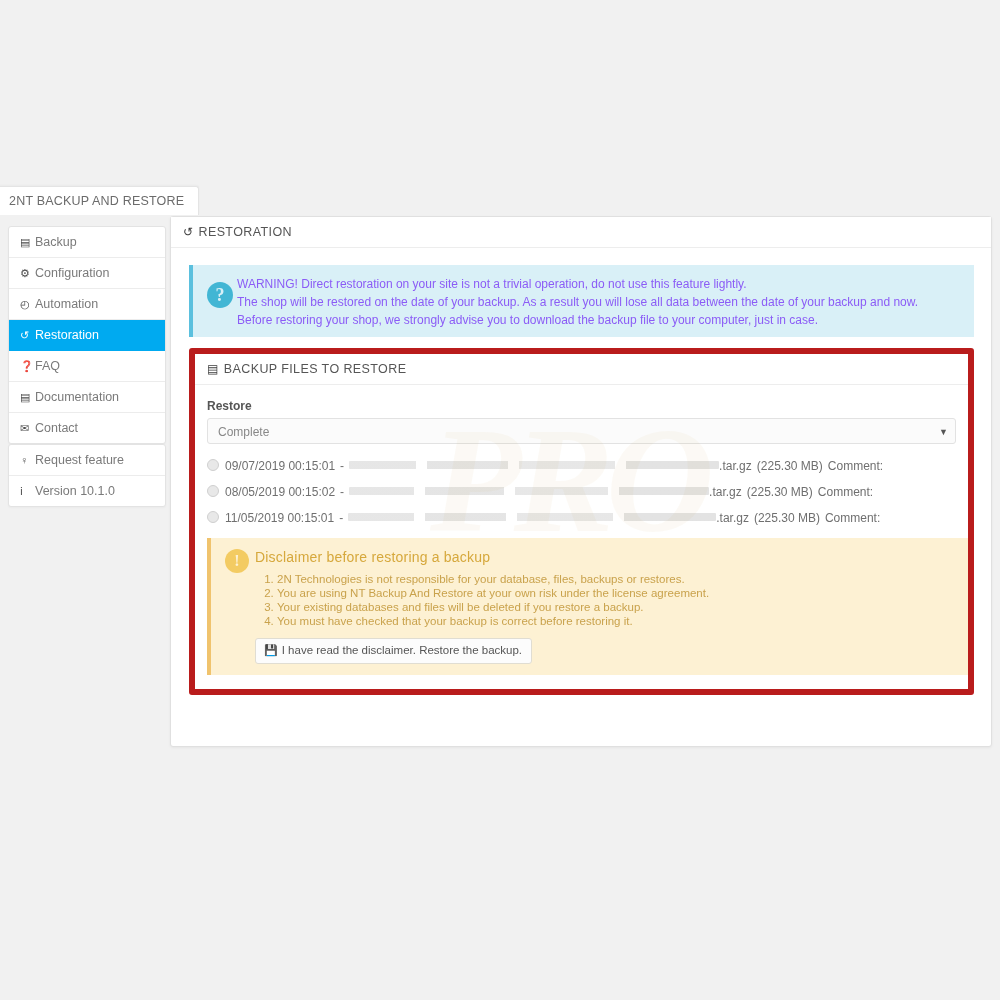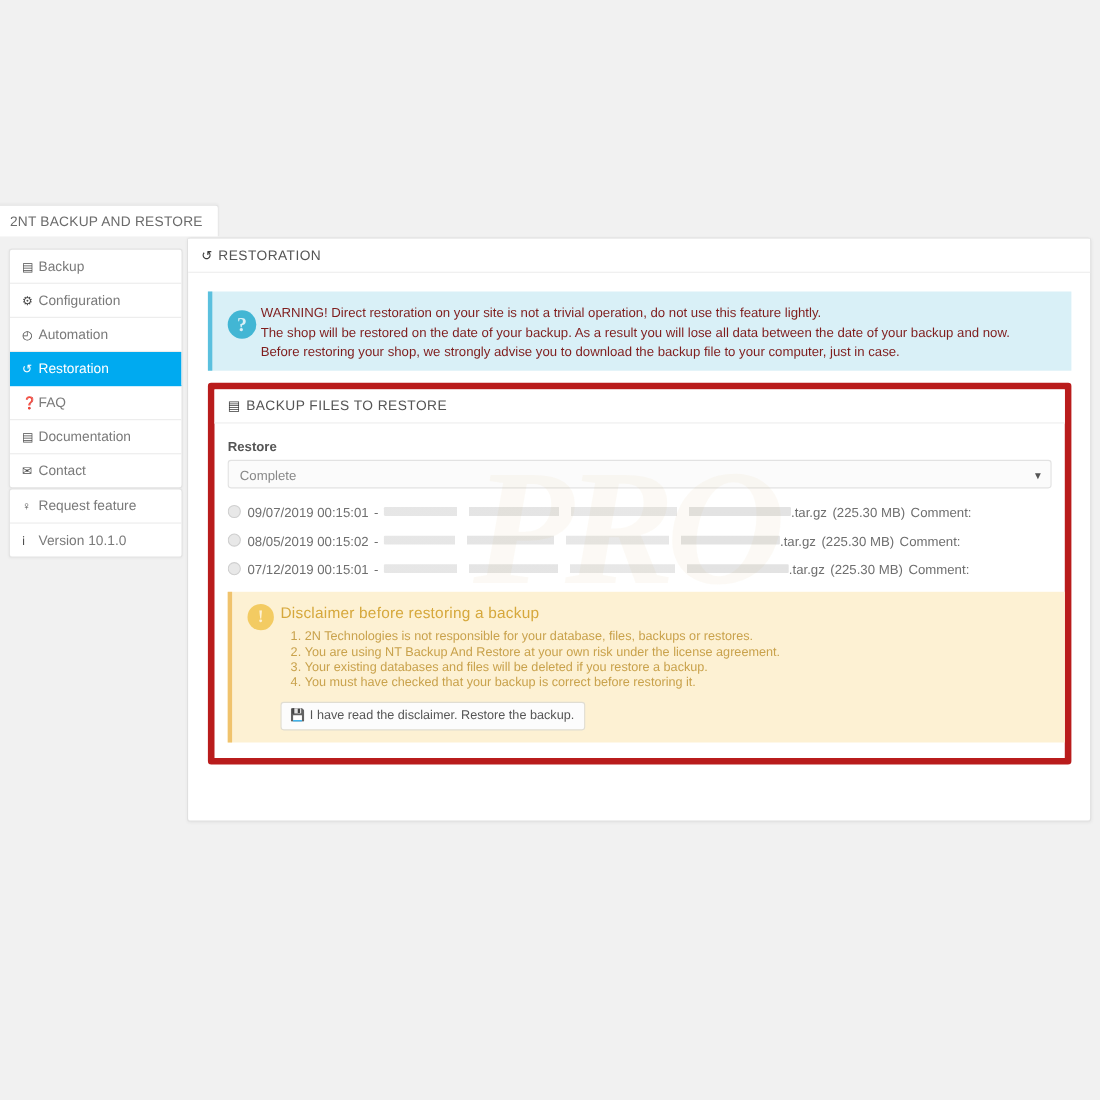--- a/index.html
+++ b/index.html
@@ -133,21 +133,21 @@
     background: #42b6d4;
     color: #d9f0f7;
     font-size: 18px;
     font-weight: bold;
     line-height: 26px;
     text-align: center;
     font-family: "Liberation Serif", serif;
   }
   #alert-info .line {
     font-size: 12px;
-    color: #7f1d1d;
+    color: #8b5cf6;
     line-height: 18px;
     white-space: nowrap;
   }
 
   
   #inner-panel {
     position: absolute;
     left: 18px;
     top: 131px;
     width: 785px;
@@ -341,21 +341,21 @@
         <div class="field-label">Restore</div>
 
         <div id="restore-select">
           <span>Complete</span>
           <span class="caret">▼</span>
         </div>
 
         <div id="file-list" style="margin-top:9px;">
             <div class="file-row"><span class="radio"></span><span>09/07/2019 00:15:01</span><span style="margin: 0px 5px;">-</span><span class="redacted" style="width: 370px;"></span><span>.tar.gz</span><span style="margin-left: 5px;">(225.30 MB)</span><span style="margin-left: 5px;">Comment:</span></div>
             <div class="file-row"><span class="radio"></span><span>08/05/2019 00:15:02</span><span style="margin: 0px 5px;">-</span><span class="redacted" style="width: 360px;"></span><span>.tar.gz</span><span style="margin-left: 5px;">(225.30 MB)</span><span style="margin-left: 5px;">Comment:</span></div>
-            <div class="file-row"><span class="radio"></span><span>07/12/2019 00:15:01</span><span style="margin: 0px 5px;">-</span><span class="redacted" style="width: 368px;"></span><span>.tar.gz</span><span style="margin-left: 5px;">(225.30 MB)</span><span style="margin-left: 5px;">Comment:</span></div>
+            <div class="file-row"><span class="radio"></span><span>11/05/2019 00:15:01</span><span style="margin: 0px 5px;">-</span><span class="redacted" style="width: 368px;"></span><span>.tar.gz</span><span style="margin-left: 5px;">(225.30 MB)</span><span style="margin-left: 5px;">Comment:</span></div>
           </div>
 
         <div id="disclaimer">
           <div class="ex-icon">!</div>
           <div class="title">Disclaimer before restoring a backup</div>
           <ol id="disc-list">
               <li>2N Technologies is not responsible for your database, files, backups or restores.</li>
               <li>You are using NT Backup And Restore at your own risk under the license agreement.</li>
               <li>Your existing databases and files will be deleted if you restore a backup.</li>
               <li>You must have checked that your backup is correct before restoring it.</li>

